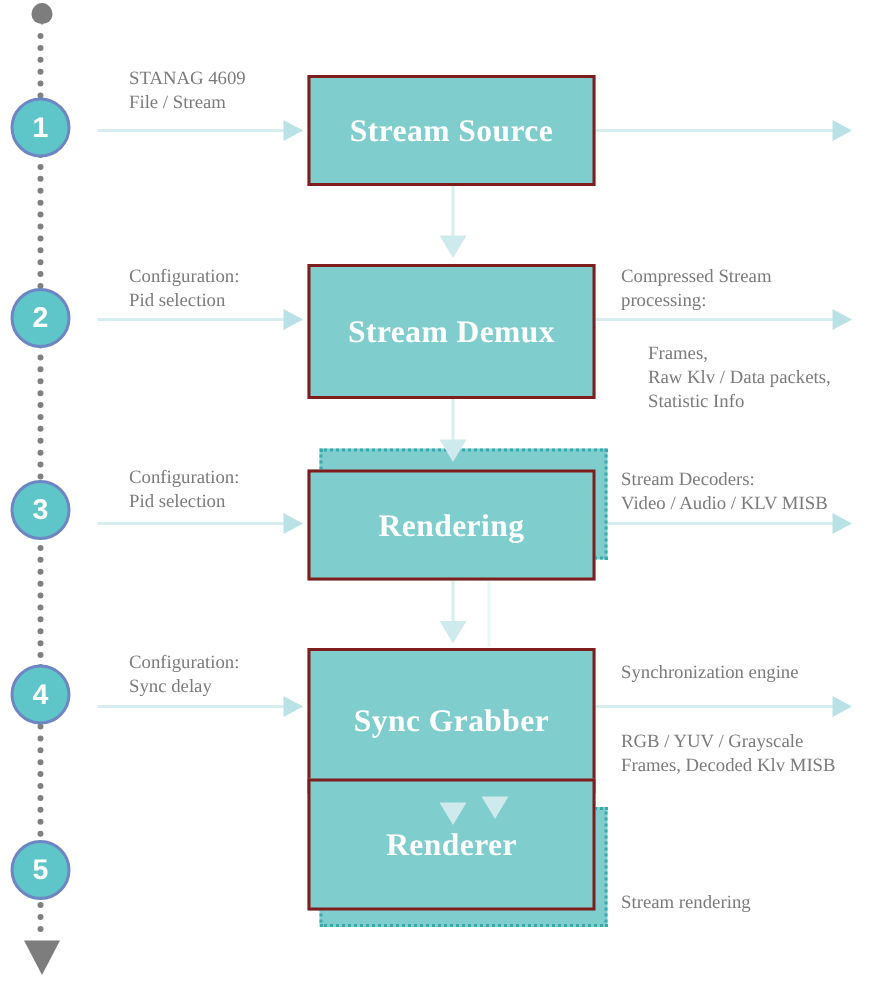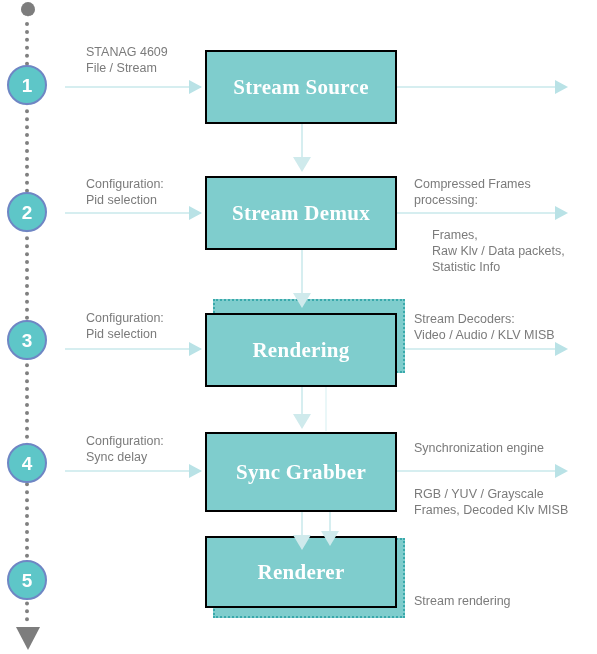--- a/index.html
+++ b/index.html
@@ -78,21 +78,21 @@
     justify-content: center;
     line-height: 1;
   }
 
   
   .proc-box {
     position: absolute;
     left: 205px;
     width: 192px;
     background: #7fcdcd;
-    border: 2px solid #000000;
+    border: 2px solid #7f1d1d;
     box-sizing: border-box;
     display: flex;
     align-items: center;
     justify-content: center;
     color: #ffffff;
     font-family: "Liberation Serif", serif;
     font-weight: bold;
     font-size: 21px;
     letter-spacing: 0.3px;
     z-index: 3;
@@ -140,21 +140,21 @@
   
   .label {
     position: absolute;
     color: #7b7b7b;
     font-family: "Liberation Sans", sans-serif;
     font-size: 12.5px;
     line-height: 16px;
     white-space: pre-line;
     z-index: 5;
   }
-  .label.left { text-align: left; }
+  .label.left { text-align: left; font-family: Liberation Serif, serif; }
 </style>
 </head>
 <body>
 
 <div id="diagram">
 
   <div class="rail-line"></div>
   <div class="rail-cap"></div>
   <div class="rail-arrow"></div>
 
@@ -176,30 +176,30 @@
 
   <div class="h-line" style="left:397px; top:86px; width:160px;"></div>
   <div class="arrow-right" style="left:555px; top:80px;"></div>
 
   <div class="v-line" style="left:301px; top:124px; height:35px;"></div>
   <div class="arrow-down" style="left:293px; top:157px;"></div>
 
   <div class="h-line" style="left:65px; top:212px; width:136px;"></div>
   <div class="arrow-right" style="left:189px; top:206px;"></div>
 
-  <div class="proc-box" style="top:176px; height:74px;">
+  <div class="proc-box" style="top:176px; height:90px;">
     <span>Stream Demux</span>
   </div>
 
   <div class="label left" style="left:86px; top:176px;">Configuration:
 Pid selection</div>
 
   <div class="h-line" style="left:397px; top:212px; width:160px;"></div>
   <div class="arrow-right" style="left:555px; top:206px;"></div>
-  <div class="label left" style="left:414px; top:176px;">Compressed Frames
+  <div class="label left" style="left:414px; top:176px;">Compressed Stream
 processing:</div>
   <div class="label left" style="left:432px; top:227px;">Frames,
 Raw Klv / Data packets,
 Statistic Info</div>
 
   <div class="v-line" style="left:301px; top:250px; height:45px;"></div>
   <div class="arrow-down" style="left:293px; top:293px;"></div>
 
   <div class="h-line" style="left:65px; top:348px; width:136px;"></div>
   <div class="arrow-right" style="left:189px; top:342px;"></div>
@@ -217,38 +217,38 @@
   <div class="label left" style="left:414px; top:311px;">Stream Decoders:
 Video / Audio / KLV MISB</div>
 
   <div class="v-line" style="left:301px; top:387px; height:30px;"></div>
   <div class="arrow-down" style="left:293px; top:414px;"></div>
   <div class="v-line" style="left:325px; top:387px; height:44px; background:#eaf7f8;"></div>
 
   <div class="h-line" style="left:65px; top:470px; width:136px;"></div>
   <div class="arrow-right" style="left:189px; top:464px;"></div>
 
-  <div class="proc-box" style="top:432px; height:80px;">
+  <div class="proc-box" style="top:432px; height:97px;">
     <span>Sync Grabber</span>
   </div>
 
   <div class="label left" style="left:86px; top:433px;">Configuration:
 Sync delay</div>
 
   <div class="h-line" style="left:397px; top:470px; width:160px;"></div>
   <div class="arrow-right" style="left:555px; top:464px;"></div>
   <div class="label left" style="left:414px; top:440px;">Synchronization engine</div>
   <div class="label left" style="left:414px; top:486px;">RGB / YUV / Grayscale
 Frames, Decoded Klv MISB</div>
 
   <div class="v-line" style="left:301px; top:509px; height:43px;"></div>
   <div class="arrow-down" style="left:293px; top:535px;"></div>
   <div class="v-line" style="left:329px; top:509px; height:26px;"></div>
   <div class="arrow-down" style="left:321px; top:531px;"></div>
 
   <div class="proc-shadow" style="top:538px; height:80px;"></div>
-  <div class="proc-box" style="top:536px; height:72px;">
+  <div class="proc-box" style="top:519px; height:88px;">
     <span>Renderer</span>
   </div>
 
   <div class="label left" style="left:414px; top:593px;">Stream rendering</div>
 
 </div>
 
 </body></html>

